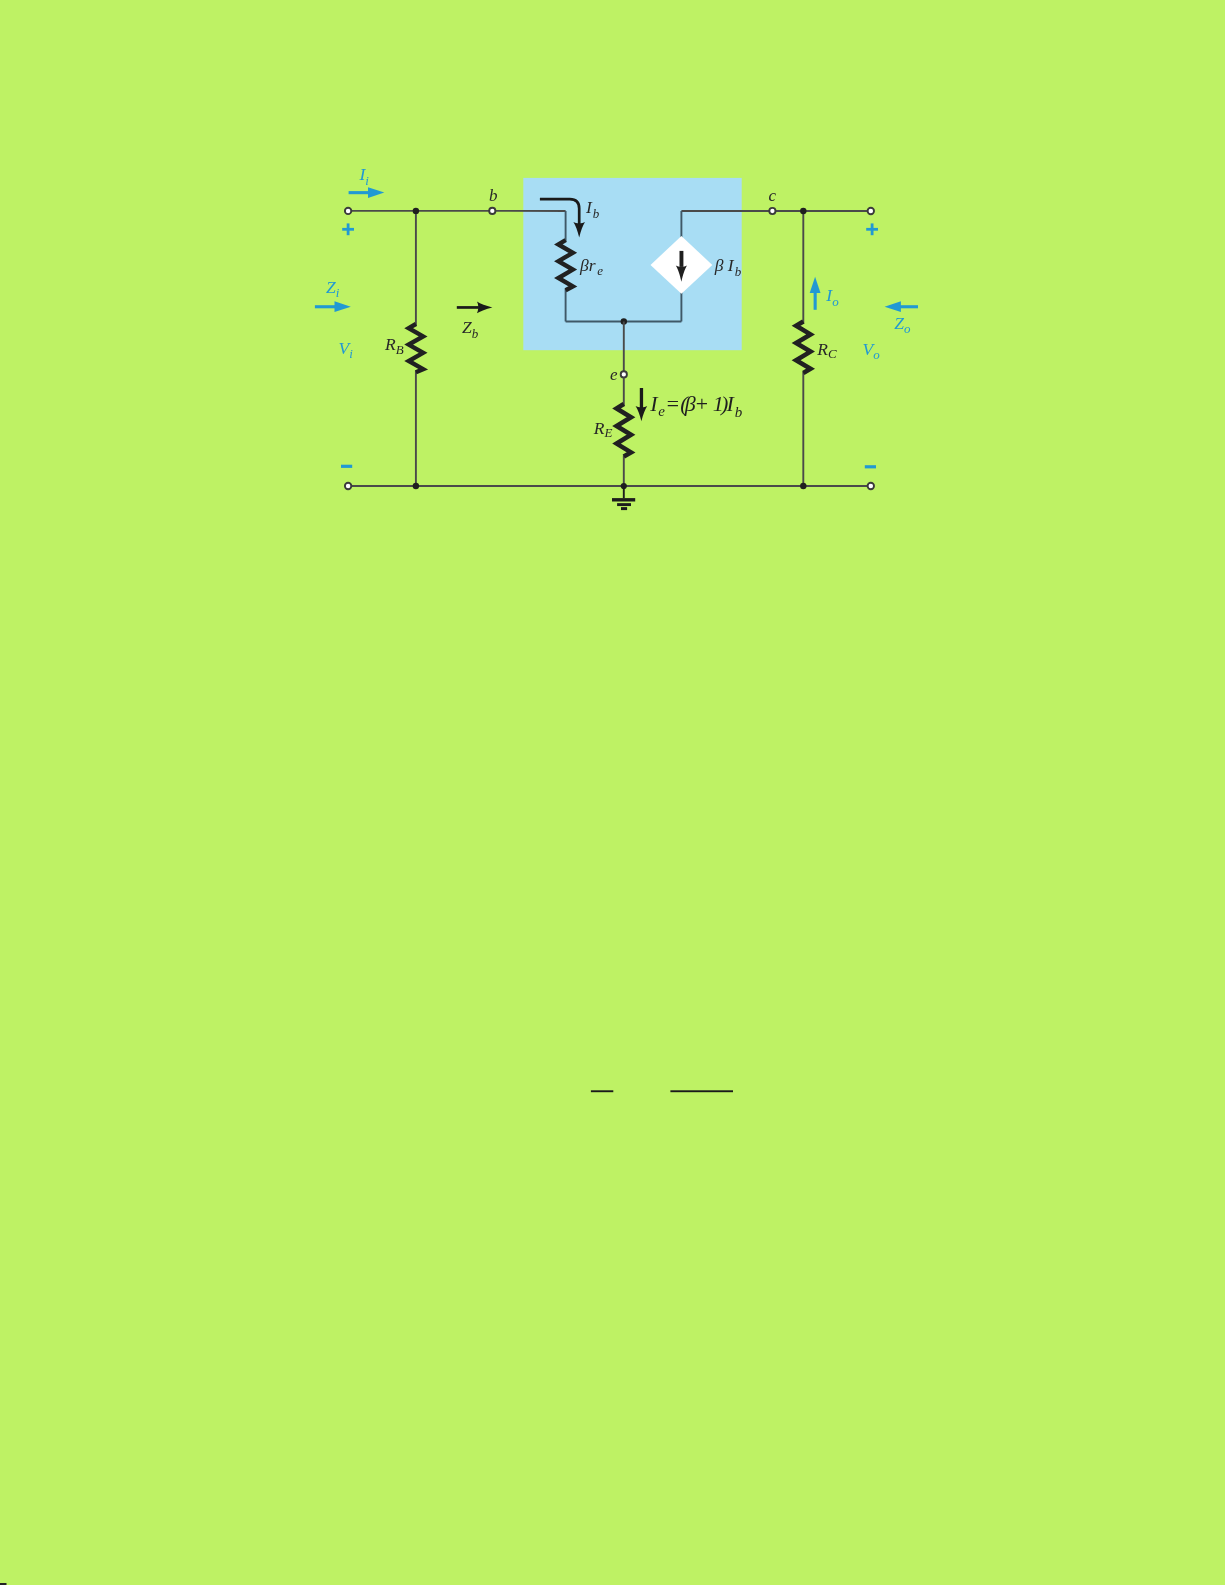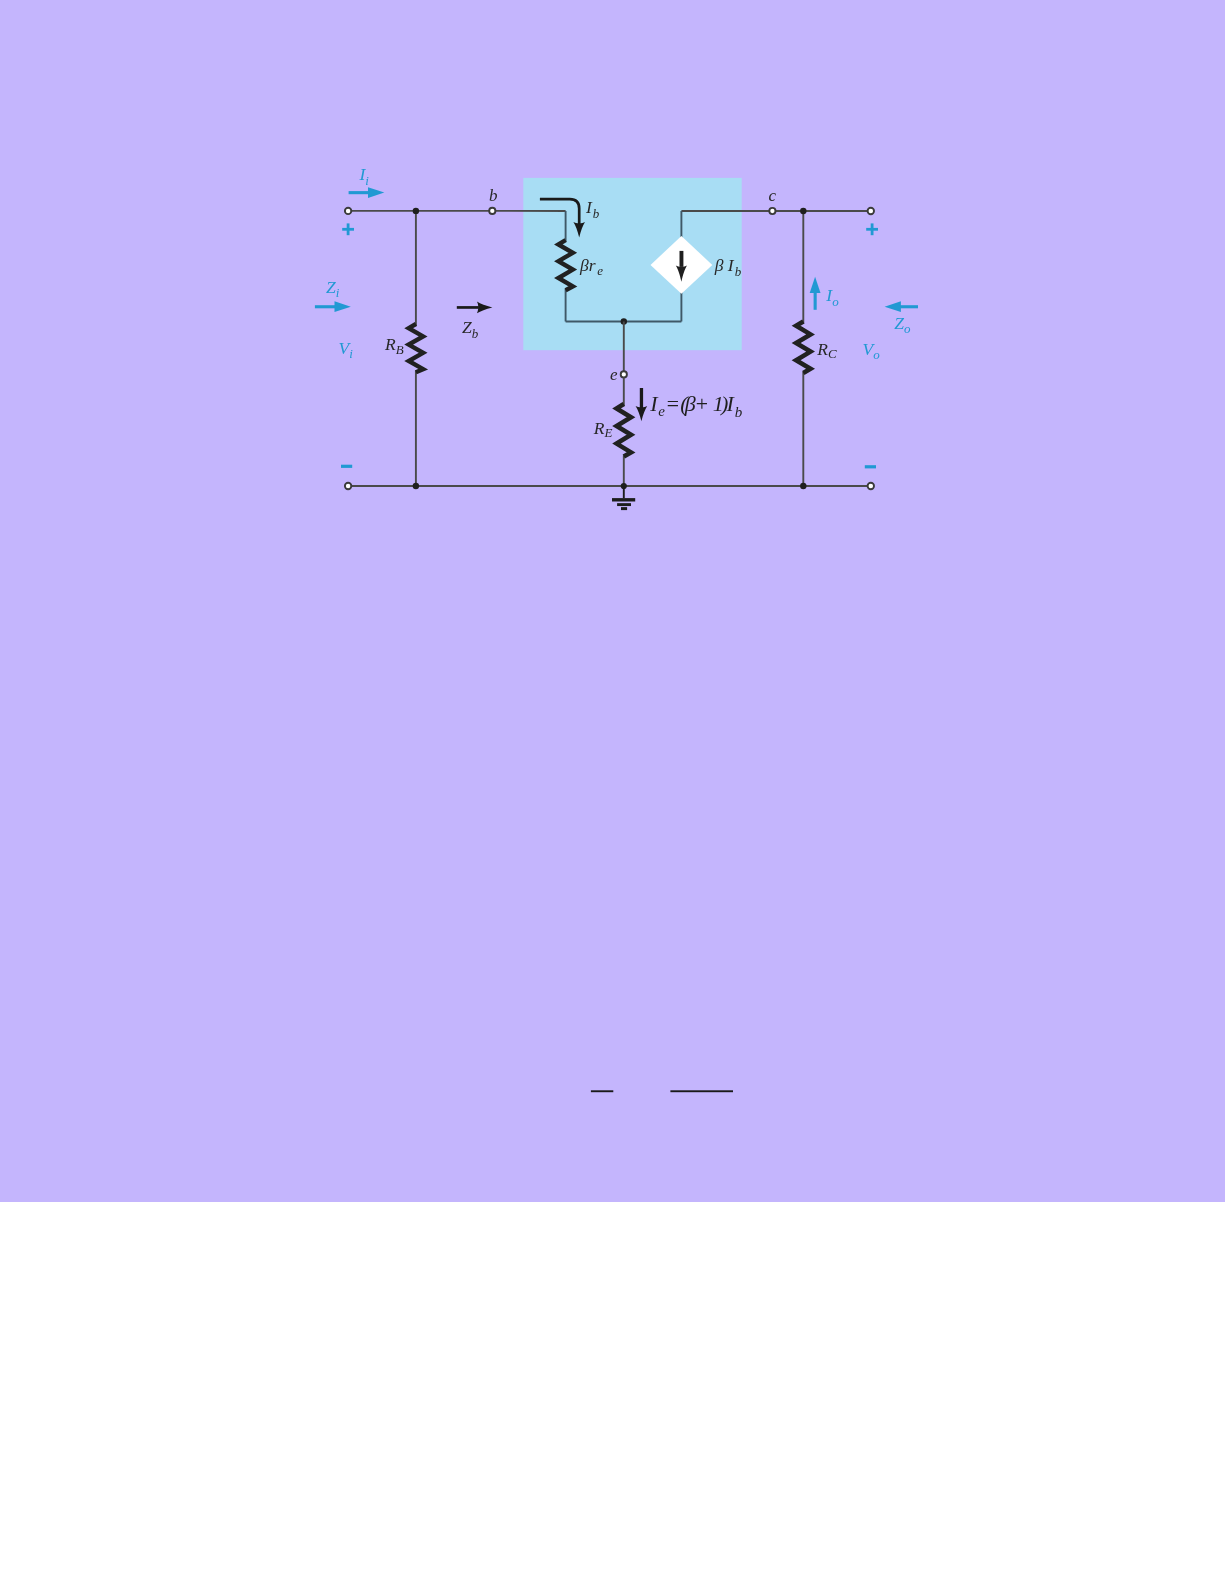--- a/index.html
+++ b/index.html
@@ -1,16 +1,16 @@
 <!DOCTYPE html>
 <html><head>
 <meta charset="utf-8">
 <style>
   html,body{margin:0;padding:0;background:#ffffff;}
-  .page{position:relative;width:1225px;height:1202px;background:#c4b5fd;overflow:hidden;}
+  .page{position:relative;width:1225px;height:1585px;background:#bef264;overflow:hidden;}
   svg{position:absolute;left:0;top:0;}
   text{font-family:"Liberation Serif", serif;font-style:italic;}
 </style>
 </head>
 <body>
 <div class="page">
 <svg width="1225" height="1585" viewBox="0 0 1225 1585">
 
   <rect x="523.3" y="177.9" width="218.4" height="172.3" fill="#a8ddf4"></rect>
 

